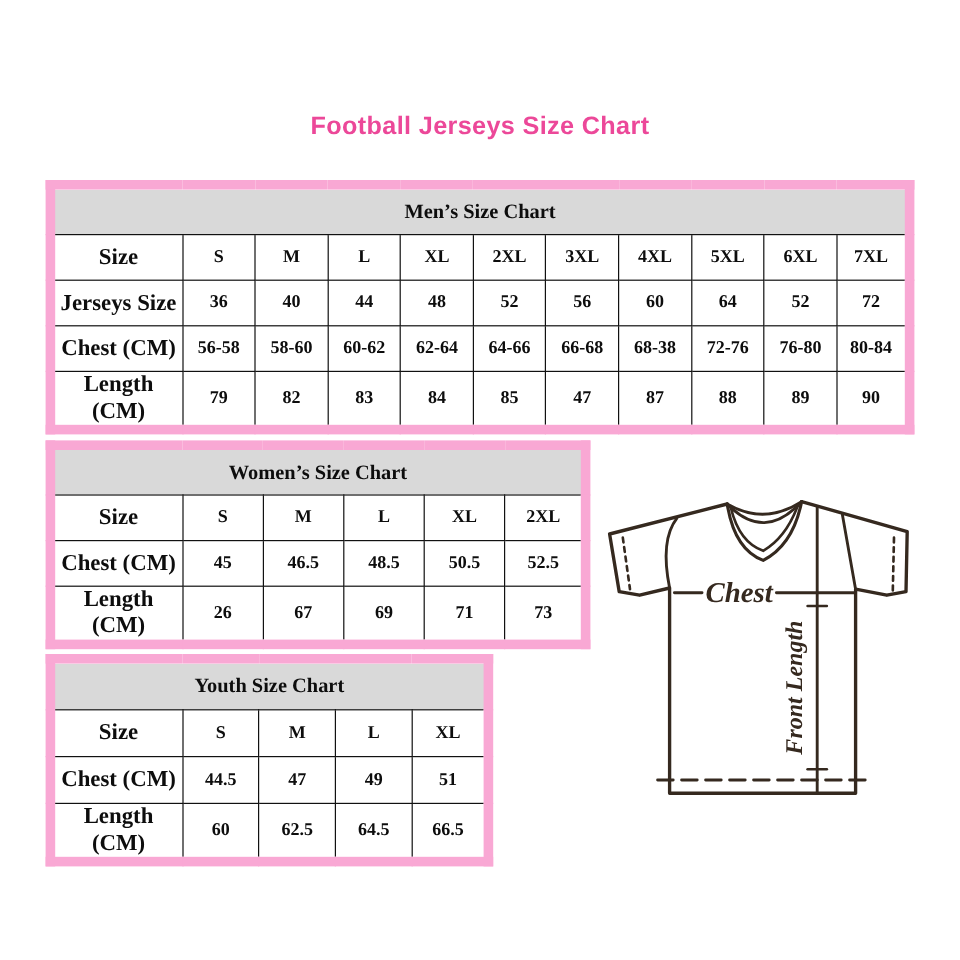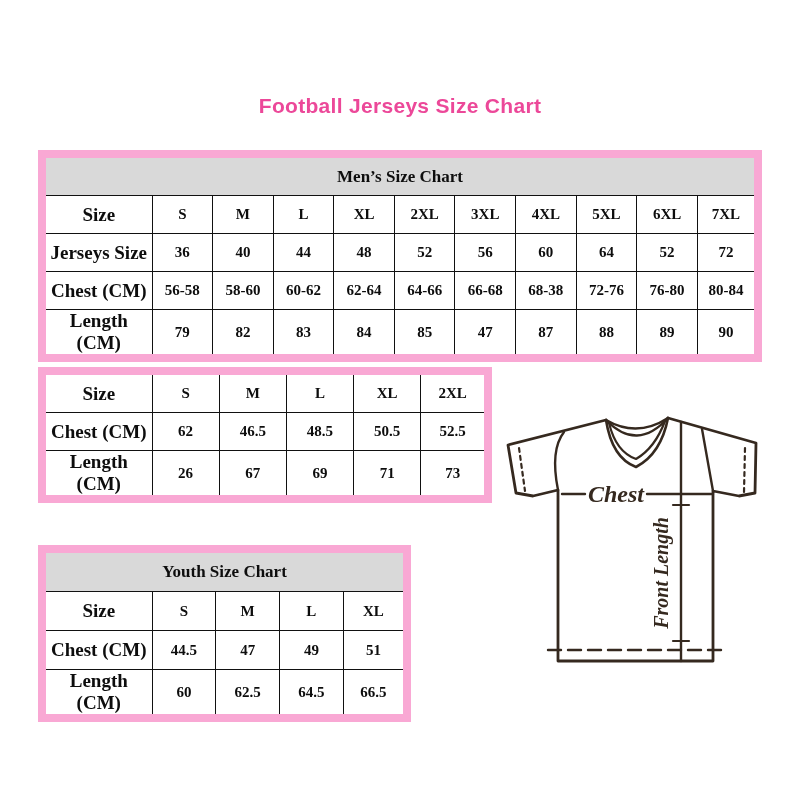--- a/index.html
+++ b/index.html
@@ -164,30 +164,33 @@
     <colgroup>
       <col style="width:110px">
       <col>
         <col>
         <col>
         <col>
         <col>
     </colgroup>
     <tbody>
       <tr>
+        <td colspan="6" class="section-header">Women’s Size Chart</td>
+      </tr>
+      <tr>
         <td class="row-label">Size</td>
         <td class="cell">S</td>
         <td class="cell">M</td>
         <td class="cell">L</td>
         <td class="cell">XL</td>
         <td class="cell">2XL</td>
       </tr>
       <tr>
         <td class="row-label">Chest (CM)</td>
-        <td class="cell">62</td>
+        <td class="cell">45</td>
         <td class="cell">46.5</td>
         <td class="cell">48.5</td>
         <td class="cell">50.5</td>
         <td class="cell">52.5</td>
       </tr>
       <tr>
         <td class="row-label">Length (CM)</td>
         <td class="cell">26</td>
         <td class="cell">67</td>
         <td class="cell">69</td>

